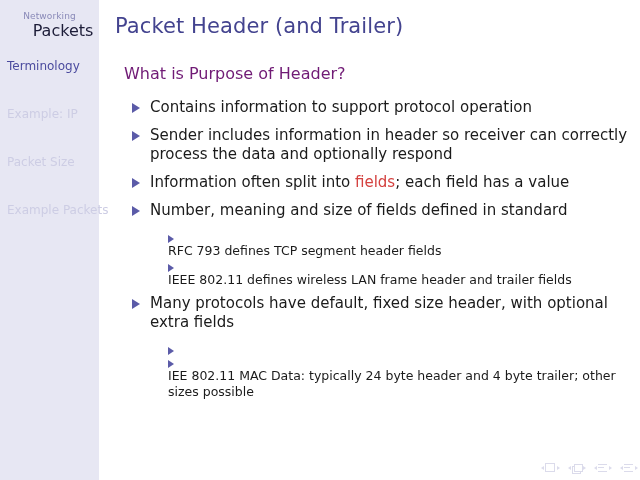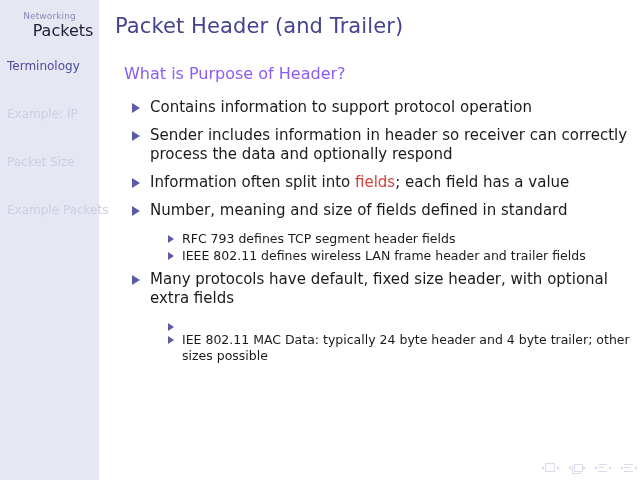--- a/index.html
+++ b/index.html
@@ -73,21 +73,21 @@
     top: 14px;
     font-size: 21px;
     color: #43438f;
     letter-spacing: 0.1px;
   }
   .frame-subtitle {
     position: absolute;
     left: 25px;
     top: 64px;
     font-size: 16px;
-    color: #8b5cf6;
+    color: #701a75;
   }
 
   .body-list {
     position: absolute;
     left: 33px;
     top: 98px;
     width: 500px;
   }
 
   
@@ -95,20 +95,21 @@
     display: flex;
     align-items: flex-start;
     margin-bottom: 9px;
   }
   .bullet-row.lvl1 {
     margin-bottom: 9px;
   }
   .bullet-row.lvl2 {
     margin-bottom: 1px;
     margin-left: 36px;
+    flex-direction: column;
   }
   .marker {
     flex: 0 0 auto;
     display: inline-block;
     width: 0;
     height: 0;
     border-style: solid;
   }
   .lvl1 .marker {
     border-width: 5px 0 5px 8px;

